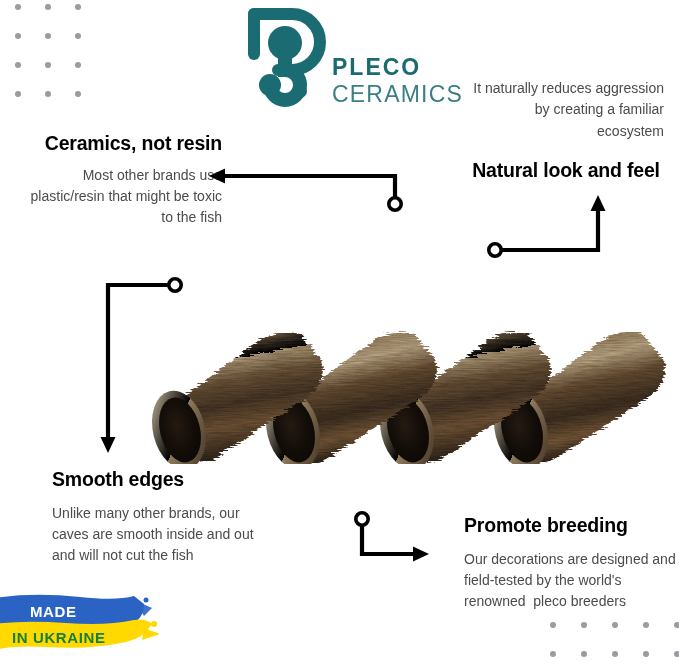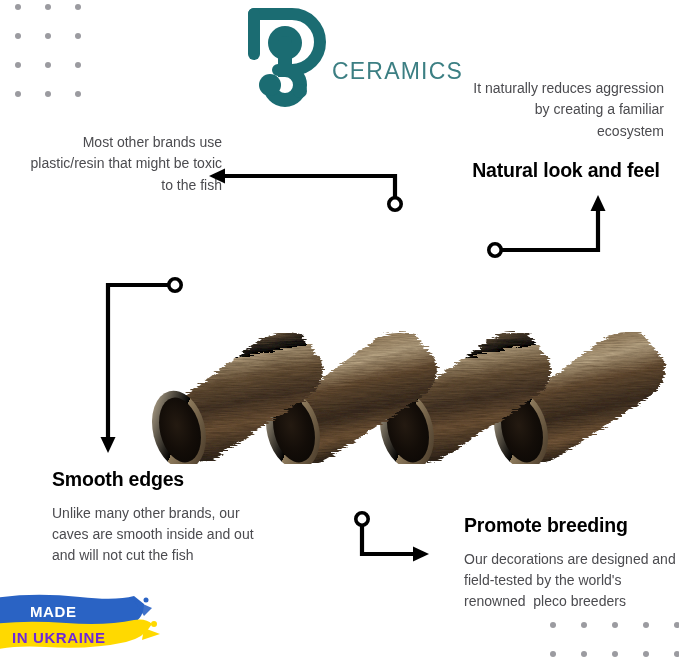--- a/index.html
+++ b/index.html
@@ -74,21 +74,21 @@
   
   #ukraine{position:absolute;left:-6px;top:594px;width:168px;height:64px;}
   .ua-label{
     position:absolute;
     font-family:"Liberation Sans", sans-serif;
     font-weight:bold;
     letter-spacing:0.6px;
     white-space:nowrap;
   }
   #ua-made{left:36px;top:9px;font-size:15px;color:#ffffff;}
-  #ua-country{left:18px;top:35px;font-size:15px;color:#6d28d9;}
+  #ua-country{left:18px;top:35px;font-size:15px;color:#15803d;}
 </style>
 </head>
 <body>
 
 <div id="stage">
 
   <div class="dotgrid" id="grid-top-left">
       <div class="dot" style="left: 15px; top: 4px; background: rgb(155, 155, 160);"></div>
       <div class="dot" style="left: 45px; top: 4px; background: rgb(155, 155, 160);"></div>
       <div class="dot" style="left: 75px; top: 4px; background: rgb(155, 155, 160);"></div>
@@ -118,25 +118,27 @@
   <div class="logo-wrap">
     <svg class="logo-mark" viewBox="0 0 78 104">
       <path d="M6 6 H44 A28 28 0 0 1 44 62 H30" fill="none" stroke="#1b6c72" stroke-width="12" stroke-linecap="round" stroke-linejoin="round"></path>
       <path d="M6 6 V46" fill="none" stroke="#1b6c72" stroke-width="12" stroke-linecap="round"></path>
       <circle cx="37" cy="35" r="17" fill="#1b6c72"></circle>
       <path d="M37 35 V62 A15 15 0 1 1 22 77" fill="none" stroke="#1b6c72" stroke-width="14" stroke-linecap="round"></path>
       <circle cx="22" cy="77" r="11" fill="#1b6c72"></circle>
       <circle cx="52" cy="83" r="7" fill="#1b6c72"></circle>
     </svg>
     <div class="logo-text">
+      <span class="logo-pleco">PLECO</span>
       <span class="logo-ceramics">CERAMICS</span>
     </div>
   </div>
 
   <div class="feat align-right" id="feat-ceramics">
+    <h3>Ceramics, not resin</h3>
     <p>Most other brands use plastic/resin that might be toxic to the fish</p>
   </div>
 
   <div class="feat align-right" id="feat-natural">
     <p>It naturally reduces aggression by creating a familiar ecosystem</p>
     <h3>Natural look and feel</h3>
   </div>
 
   <div class="feat align-left" id="feat-smooth">
     <h3>Smooth edges</h3>

